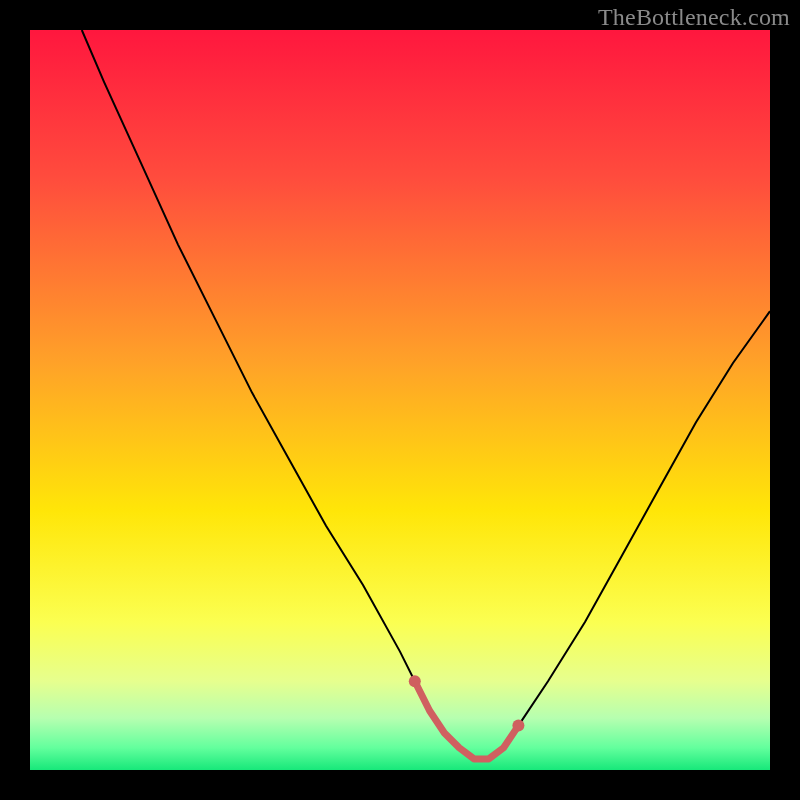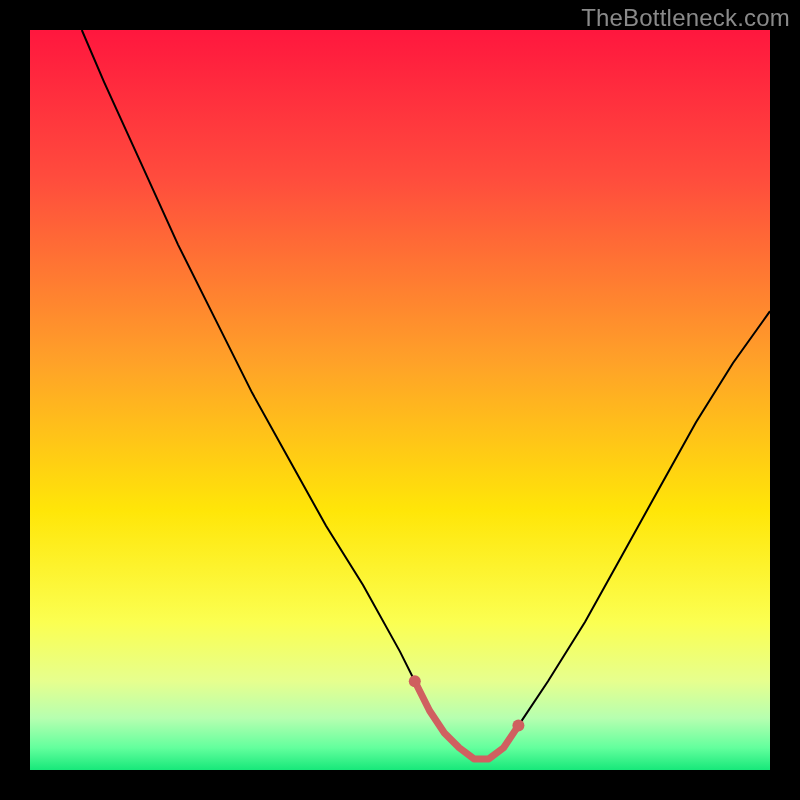--- a/index.html
+++ b/index.html
@@ -26,21 +26,21 @@
     height: 740px;
     overflow: hidden;
   }
   .plot svg {
     display: block;
   }
   .watermark {
     position: absolute;
     top: 4px;
     right: 10px;
-    font-family: Liberation Sans, sans-serif;
+    font-family: Liberation Serif, serif;
     font-size: 24px;
     color: #8a8a8a;
     letter-spacing: 0.2px;
   }
 </style>
 </head>
 <body>
 
 <div class="frame">
   <div class="plot">

